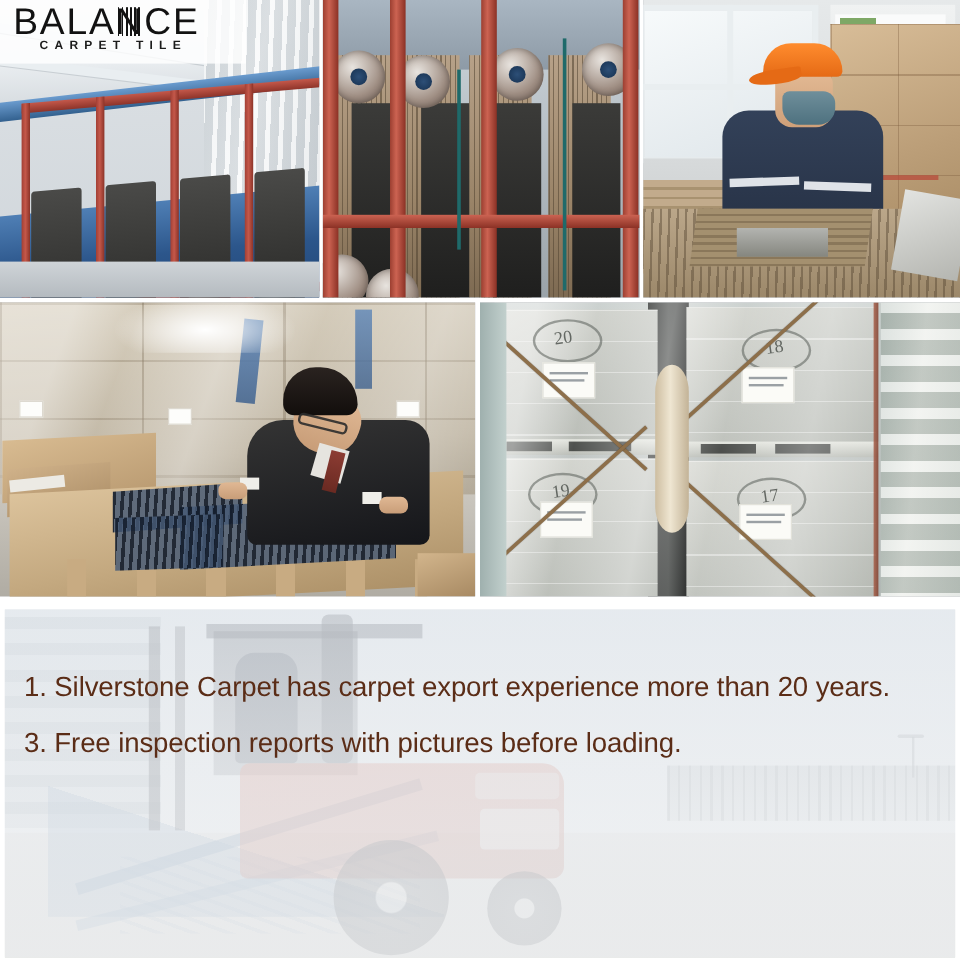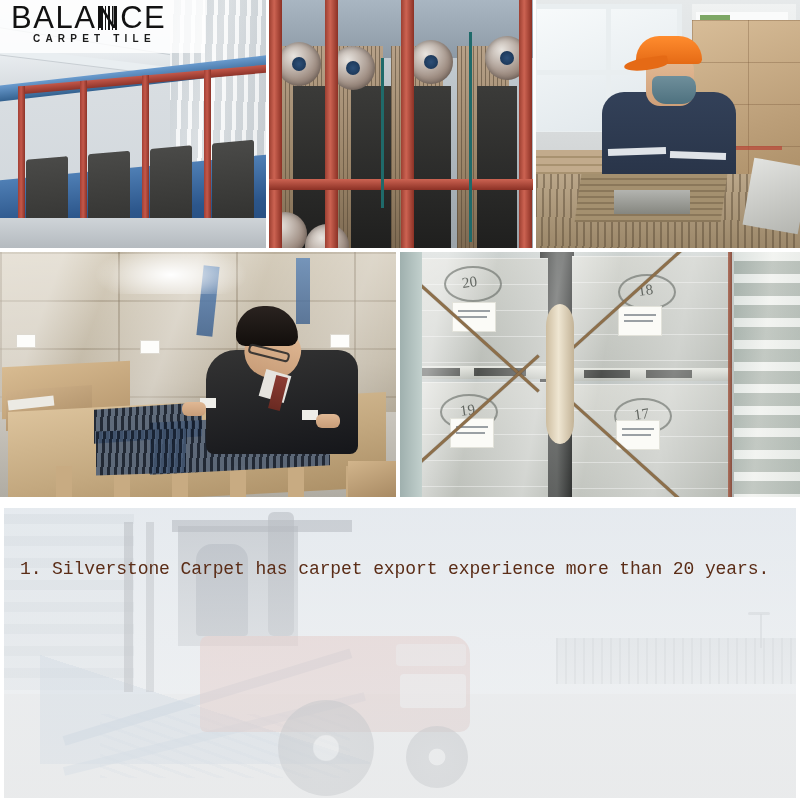--- a/index.html
+++ b/index.html
@@ -271,22 +271,22 @@
   .bg-truckwin { position:absolute; left:392px; top:136px; width:70px; height:22px;
     background:rgba(236,234,230,.45); border-radius:4px; }
   .bg-wheel { position:absolute; border-radius:50%;
     background:radial-gradient(circle at 50% 50%, rgba(220,218,214,.55) 0 18%, rgba(70,74,80,.48) 20%, rgba(52,56,62,.50) 100%); }
   .bg-tilelines { position:absolute; left:96px; bottom:20px; width:250px; height:64px;
     background:repeating-linear-gradient(20deg, rgba(120,150,180,.22) 0 3px, rgba(0,0,0,0) 3px 10px); }
   .bg-haze { position:absolute; inset:0;
     background:linear-gradient(180deg, rgba(233,237,241,.72), rgba(238,240,242,.80)); }
 
   .lines { position:absolute; left:16px; top:50px; width:770px; }
-  .line { color:#5b2d17; font-size:18px; line-height:1.30;
-    letter-spacing:-.1px;font-family:Liberation Mono, monospace; }
+  .line { color:#5b2d17; font-size:23px; line-height:1.30;
+    letter-spacing:-.1px; }
   .line.gap { margin-top:17px; }
 
   
   .logo { position:absolute; left:0; top:0; width:205px; height:53px;
     background:rgba(255,255,255,.82); }
   .logo-word { position:absolute; left:11px; top:5px; height:26px;
     display:flex; align-items:center; }
   .logo-word span { font-family:"Liberation Sans", sans-serif; font-weight:400;
     font-size:31px; line-height:26px; color:#121212; letter-spacing:1.5px; }
   .logo-n { position:relative; display:inline-block; }
@@ -560,17 +560,21 @@
       <div class="bg-truckgrille"></div>
       <div class="bg-wheel" style="left:274px;bottom:2px;width:96px;height:96px;"></div>
       <div class="bg-wheel" style="left:402px;bottom:10px;width:62px;height:62px;"></div>
       <div class="bg-haze"></div>
 
       <div class="lines">
         <div class="line">
           <span>1. Silverstone Carpet has carpet export experience</span>
           <span>more than 20 years.</span>
         </div>
+        <div class="line gap">
+          <span>3. Free inspection reports with pictures before</span>
+          <span>loading.</span>
+        </div>
       </div>
     </div>
   </div>
 
 </div>
 
 </body></html>

